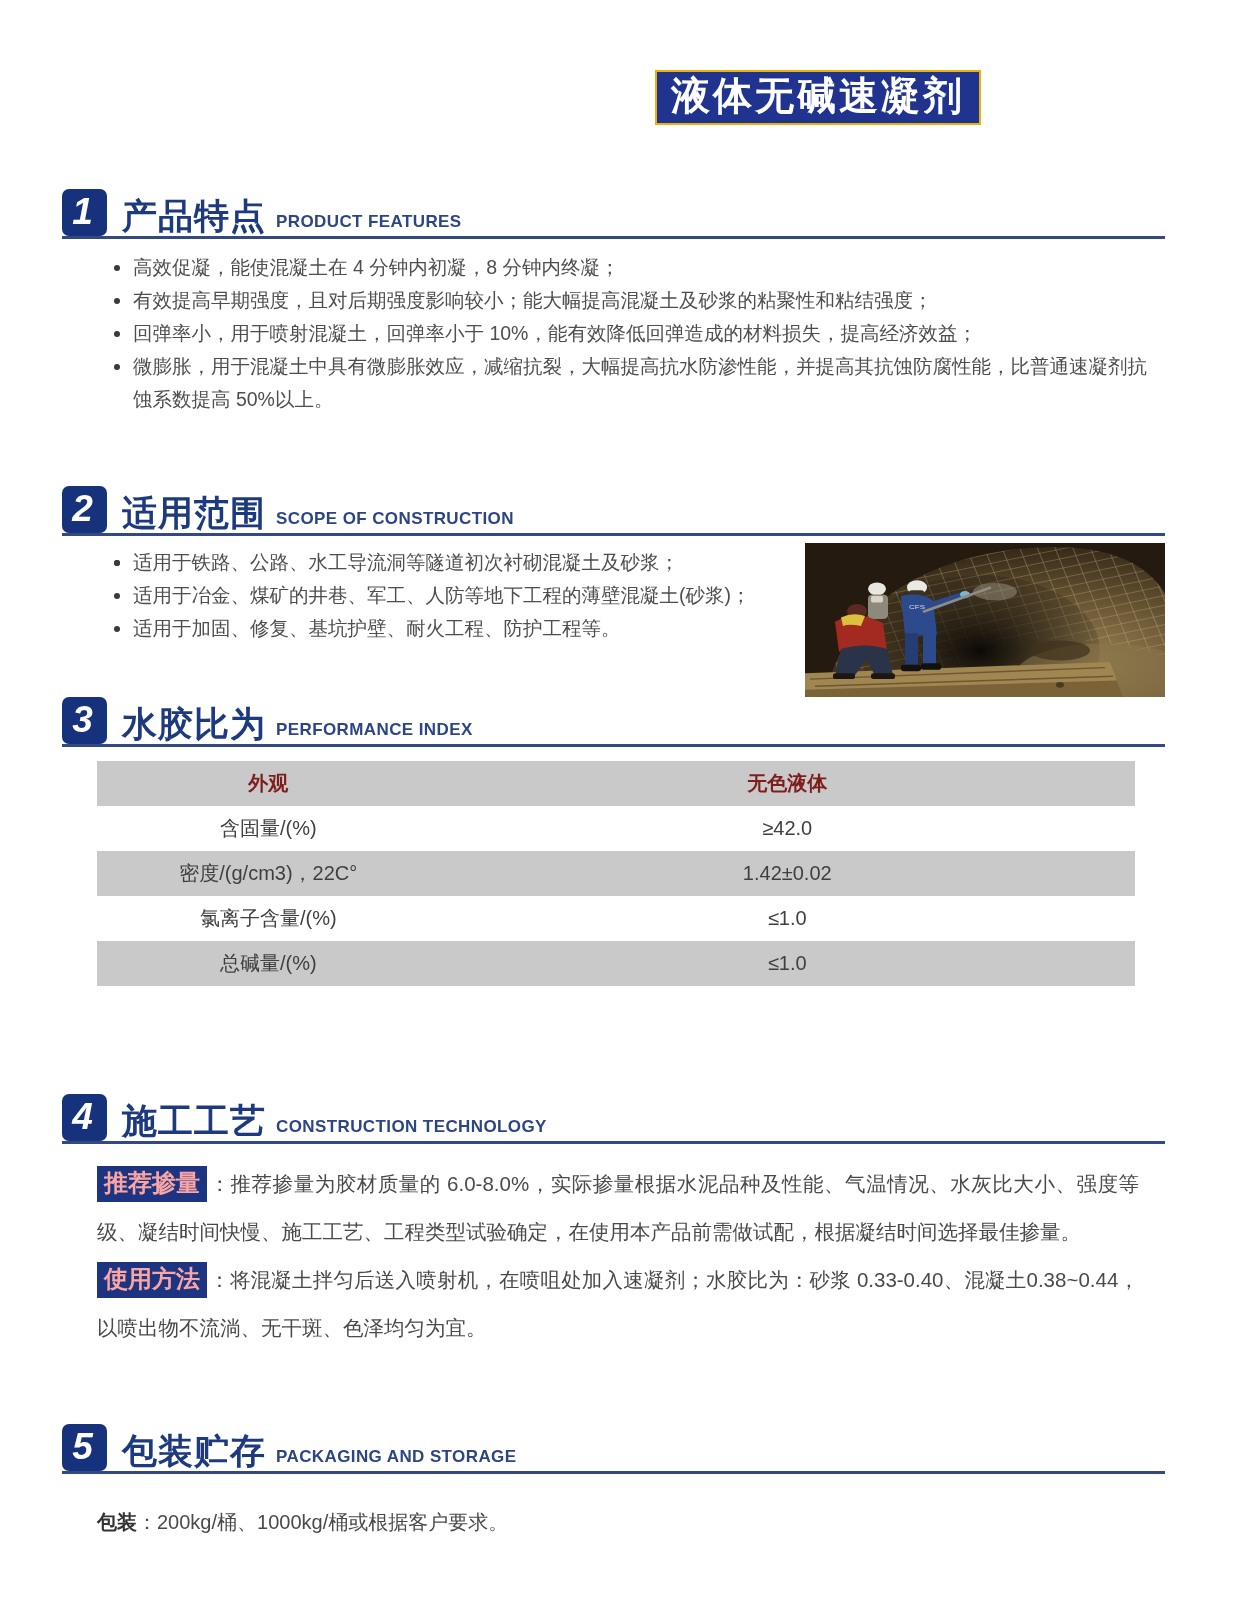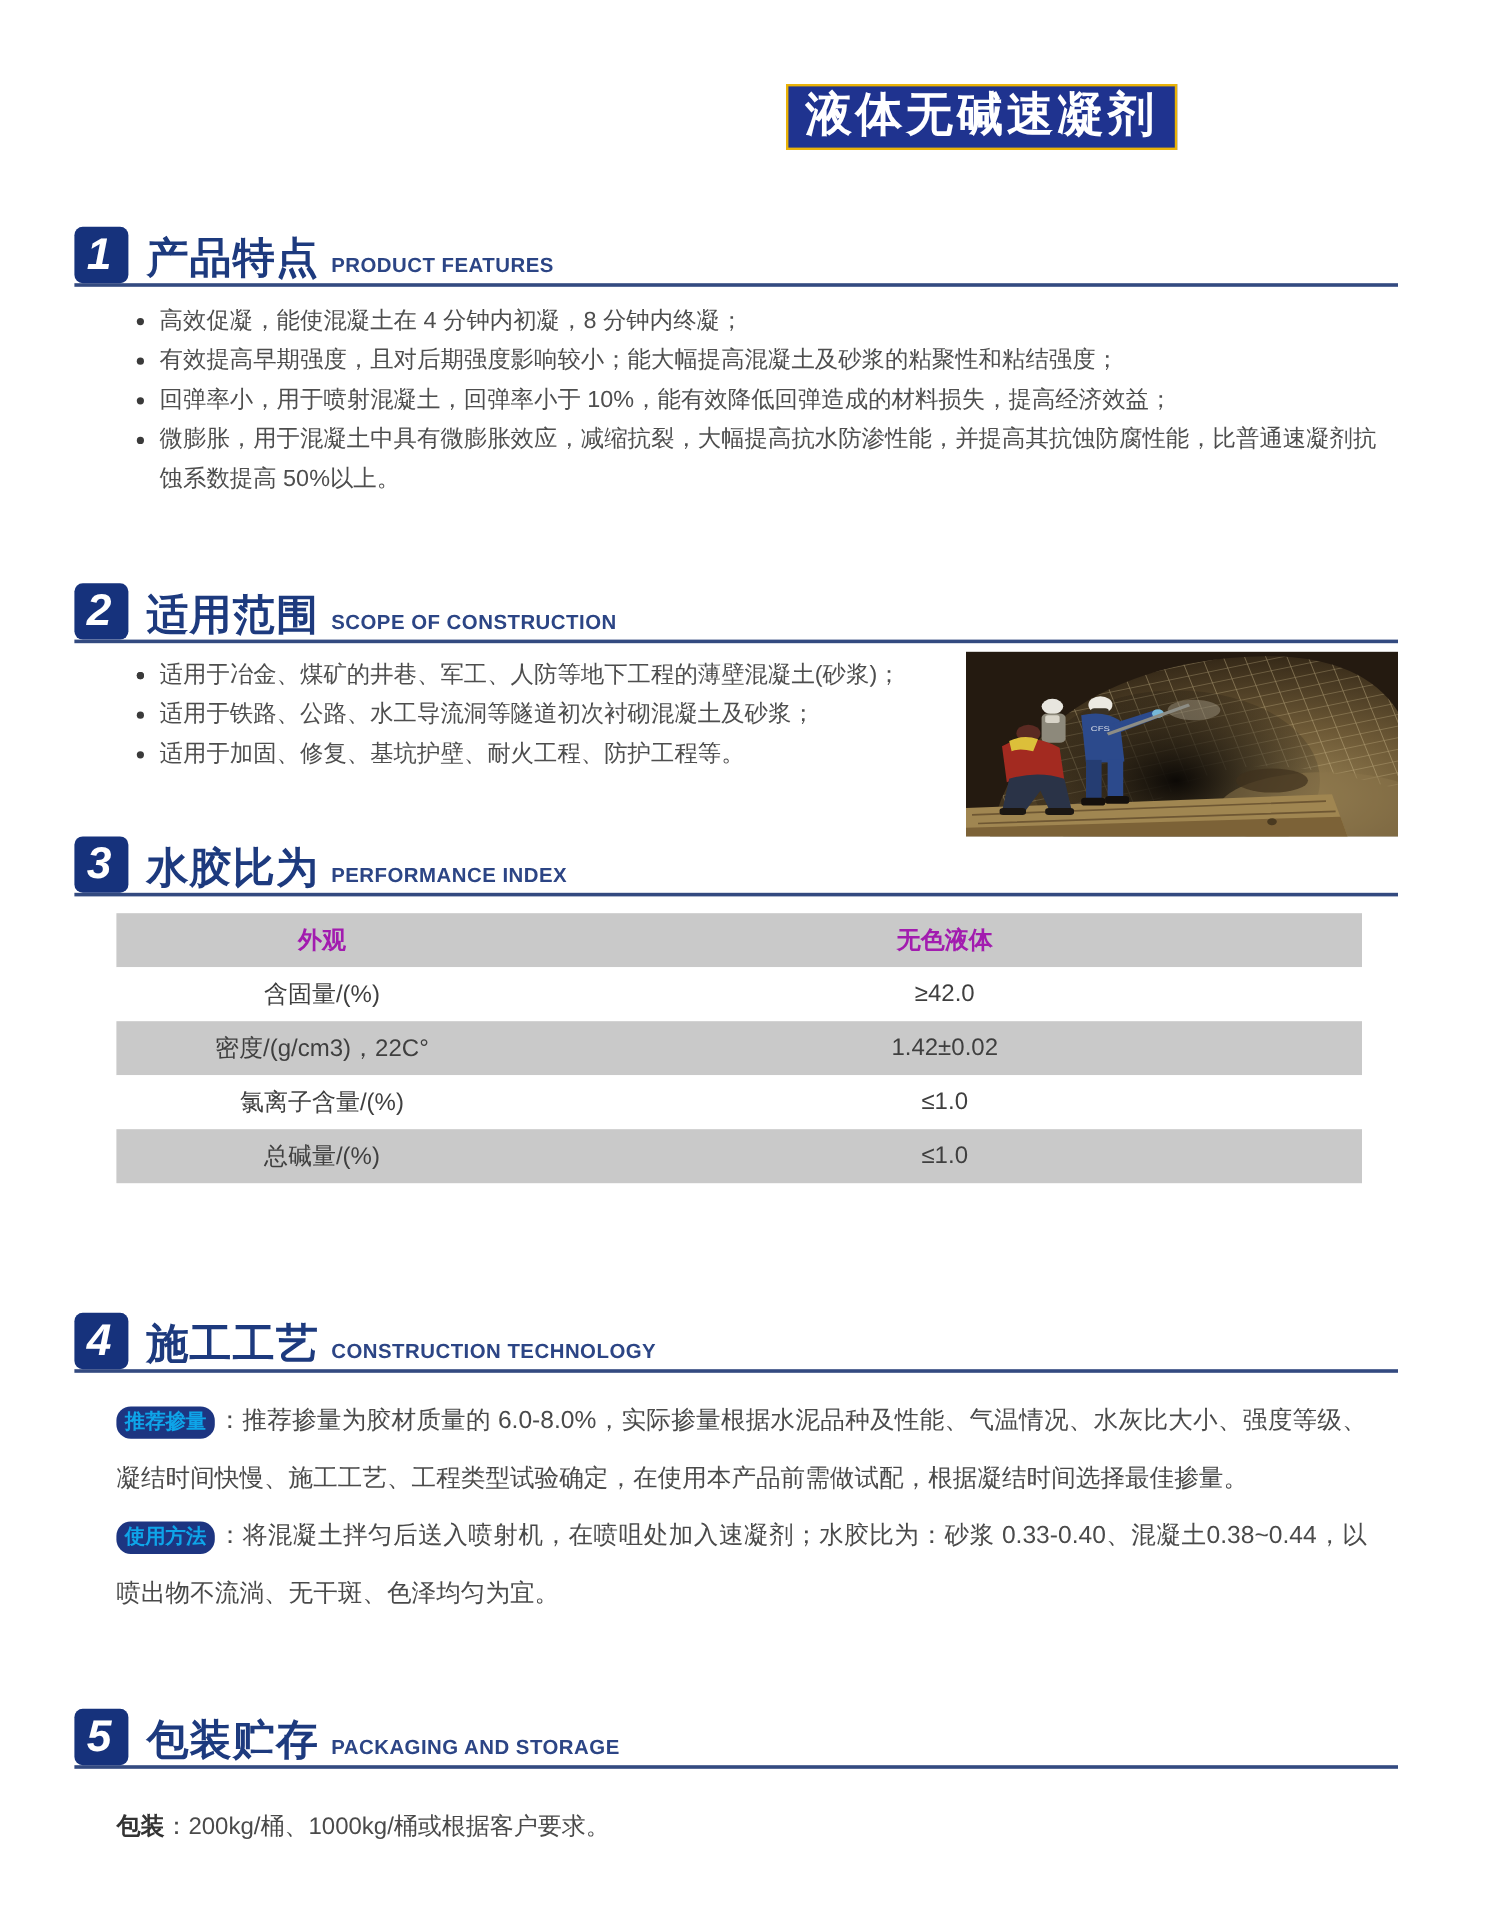--- a/index.html
+++ b/index.html
@@ -72,31 +72,31 @@
   .sec3 { margin-top:0px; }
   table.perf-table {
     border-collapse:collapse; margin:14px 0 0 35px;
     width:1038px; table-layout:fixed;
     font-size:20px; color:#3f3f3f;
   }
   table.perf-table td { height:45px; text-align:center; vertical-align:middle; }
   table.perf-table td:first-child { width:33%; }
   tr.row-gray  { background:#c9c9c9; }
   tr.row-white { background:#ffffff; }
-  tr.row-hdr td { font-weight:bold; color:#a21caf; }
+  tr.row-hdr td { font-weight:bold; color:#7f1d1d; }
 
   .sec4 { margin-top:108px; }
   .sec4-body { margin:16px 0 0 35px; width:1042px; }
   .para {
     font-size:20.5px; color:#4a4a4a; line-height:48px; text-align:justify;
   }
   .badge-label {
-    display:inline-block; background:#1d3581; color:#0ea5e9;
-    font-size:17px; font-weight:bold; line-height:1.25;
-    padding:2px 7px 4px; border-radius:12px;
+    display:inline-block; background:#1d3581; color:#fca5a5;
+    font-size:24px; font-weight:bold; line-height:1.25;
+    padding:2px 7px 4px; border-radius:0;
     margin-right:2px; vertical-align:baseline;
   }
 
   .sec5 { margin-top:72px; }
   .sec5-body { margin:28px 0 0 35px; width:1075px; }
   .pack-line { font-size:20px; color:#4a4a4a; line-height:40px; }
   .pack-label { font-weight:bold; color:#333333; }
 </style>
 </head>
 <body>
@@ -123,22 +123,22 @@
 
     <section class="sec2">
       <div class="sec-head">
         <div class="badge-num">2</div>
         <span class="cn-title">适用范围</span>
         <span class="en-title">SCOPE OF CONSTRUCTION</span>
       </div>
       <div class="sec2-content">
         <ul class="bullets">
           <li><span class="dot"></span></li>
+          <li><span class="dot"></span><span>适用于铁路、公路、水工导流洞等隧道初次衬砌混凝土及砂浆；</span></li>
           <li><span class="dot"></span><span>适用于冶金、煤矿的井巷、军工、人防等地下工程的薄壁混凝土(砂浆)；</span></li>
-          <li><span class="dot"></span><span>适用于铁路、公路、水工导流洞等隧道初次衬砌混凝土及砂浆；</span></li>
           <li><span class="dot"></span><span>适用于加固、修复、基坑护壁、耐火工程、防护工程等。</span></li>
         </ul>
         <div class="photo-frame">
           <svg viewBox="0 0 360 215" preserveAspectRatio="none">
             <defs>
               <radialGradient id="rockGrad" cx="72%" cy="78%" r="85%">
                 <stop offset="0%" stop-color="#9c8657"></stop>
                 <stop offset="45%" stop-color="#6d5936"></stop>
                 <stop offset="100%" stop-color="#2c2113"></stop>
               </radialGradient>

